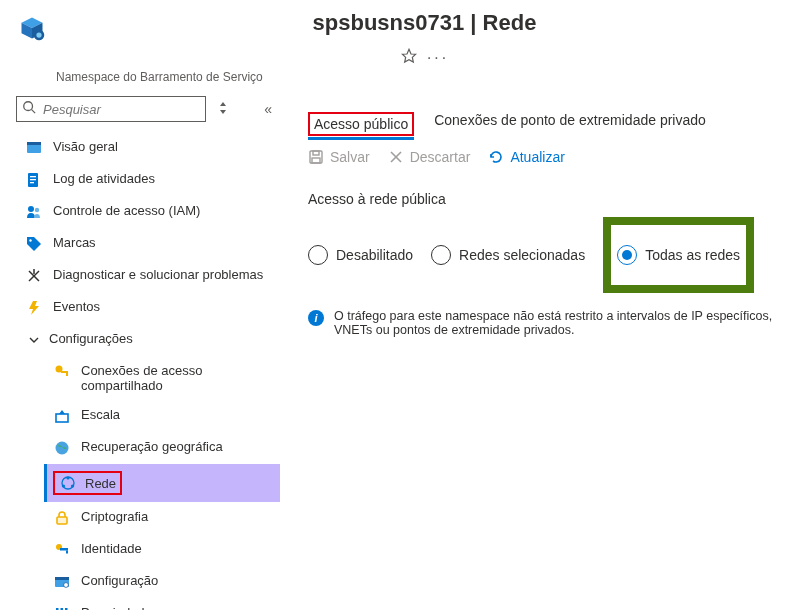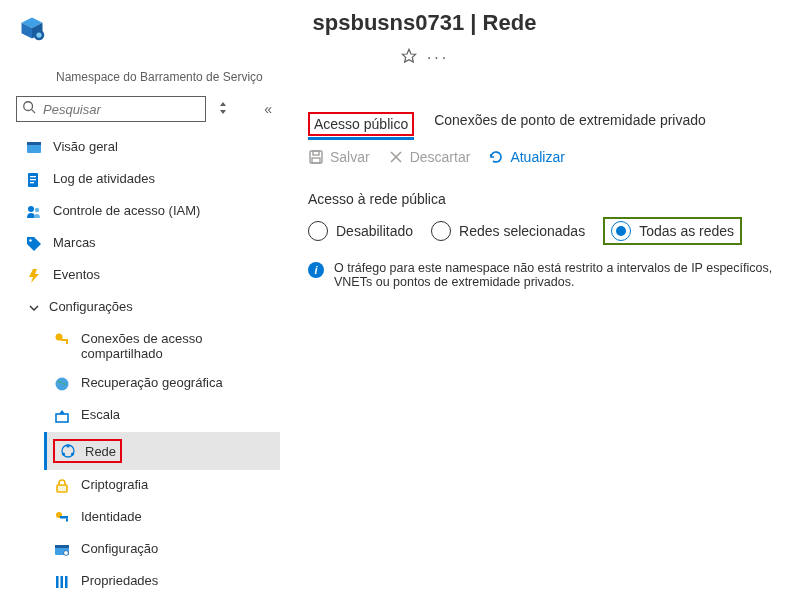--- a/index.html
+++ b/index.html
@@ -107,21 +107,21 @@
   .nav-item .icon {
     width: 18px; height: 18px;
     display:flex;align-items:center;justify-content:center;
     flex-shrink:0;
   }
   .nav-item.section-header {
     font-weight: 400;
     gap:6px;
   }
   .nav-item.selected {
-    background: #e5e5e5;
+    background: #c4b5fd;
     border-left: 3px solid #0078d4;
   }
   .nav-sub { padding-left: 28px; }
   .nav-sub .nav-item { padding-left: 6px; }
   .highlight-box {
     border: 2px solid #e40011;
     display:inline-flex;
     align-items:center;
     gap:8px;
     padding:1px 4px;
@@ -186,22 +186,22 @@
   }
   .radio-circle{
     width:20px;height:20px;border:1.5px solid #323130;border-radius:50%;
     display:flex;align-items:center;justify-content:center;
   }
   .radio.selected .radio-circle{ border-color:#0078d4; }
   .radio.selected .radio-dot{
     width:10px;height:10px;border-radius:50%;background:#0078d4;
   }
   .radio-highlight{
-    border:2px solid #4d7c0f;
-    padding:2px 6px;
+    border:8px solid #4d7c0f;
+    padding:20px 6px;
   }
 
   .info-row {
     display:flex;
     gap:10px;
     font-size:12.5px;
     color:#323130;
     align-items:flex-start;
     padding-right:8px;
   }
@@ -301,20 +301,30 @@
     <div class="nav-item">
       <span class="icon">
         <svg viewBox="0 0 16 16" width="16" height="16">
             <path d="M1 1 L8 1 L15 8 L8 15 L1 8 Z" fill="#0078d4"></path>
             <circle cx="4.5" cy="4.5" r="1.2" fill="#fff"></circle>
           </svg>
       </span>
       <span>Marcas</span>
     </div>
 
+    <div class="nav-item">
+      <span class="icon">
+        <svg viewBox="0 0 16 16" width="16" height="16" fill="none" stroke="#323130" stroke-width="1.5">
+            <line x1="3" y1="3" x2="13" y2="13"></line>
+            <line x1="13" y1="3" x2="3" y2="13"></line>
+            <line x1="8" y1="1" x2="8" y2="6"></line>
+          </svg>
+      </span>
+      <span>Diagnosticar e solucionar problemas</span>
+    </div>
 
     <div class="nav-item">
       <span class="icon">
         <svg viewBox="0 0 16 16" width="16" height="16">
             <polygon points="7,1 3,9 7,9 5,15 13,6 9,6 11,1" fill="#f2b200"></polygon>
           </svg>
       </span>
       <span>Eventos</span>
     </div>
 
@@ -334,36 +344,36 @@
               <circle cx="5" cy="5" r="3.5" fill="#f2b200"></circle>
               <rect x="7" y="7" width="7" height="2" fill="#f2b200"></rect>
               <rect x="12" y="9" width="2" height="3" fill="#f2b200"></rect>
             </svg>
         </span>
         <span style="max-width:160px;">Conexões de acesso compartilhado</span>
       </div>
 
       <div class="nav-item">
         <span class="icon">
+          <svg viewBox="0 0 16 16" width="16" height="16" fill="none" stroke="#0078d4" stroke-width="1.6">
+              <rect x="2" y="6" width="12" height="8"></rect>
+              <path d="M5 6 L8 2 L11 6" fill="#0078d4" stroke="none"></path>
+            </svg>
+        </span>
+        <span>Escala</span>
+      </div>
+
+      <div class="nav-item">
+        <span class="icon">
           <svg viewBox="0 0 16 16" width="16" height="16">
               <circle cx="8" cy="8" r="6.5" fill="#49a3e0"></circle>
               <path d="M3 6 Q6 4 8 7 Q10 10 13 8" fill="#3bb24a"></path>
             </svg>
         </span>
         <span>Recuperação geográfica</span>
-      </div>
-
-      <div class="nav-item">
-        <span class="icon">
-          <svg viewBox="0 0 16 16" width="16" height="16" fill="none" stroke="#0078d4" stroke-width="1.6">
-              <rect x="2" y="6" width="12" height="8"></rect>
-              <path d="M5 6 L8 2 L11 6" fill="#0078d4" stroke="none"></path>
-            </svg>
-        </span>
-        <span>Escala</span>
       </div>
 
       <div class="nav-item selected">
         <span class="highlight-box">
           <span class="icon">
             <svg viewBox="0 0 16 16" width="16" height="16">
                 <circle cx="8" cy="8" r="6" fill="none" stroke="#0078d4" stroke-width="1.3"></circle>
                 <circle cx="8" cy="3" r="1.6" fill="#0078d4"></circle>
                 <circle cx="3.5" cy="11" r="1.6" fill="#0078d4"></circle>
                 <circle cx="12.5" cy="11" r="1.6" fill="#0078d4"></circle>

